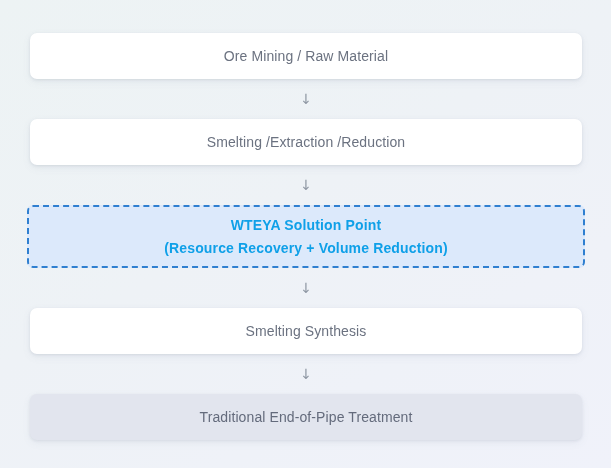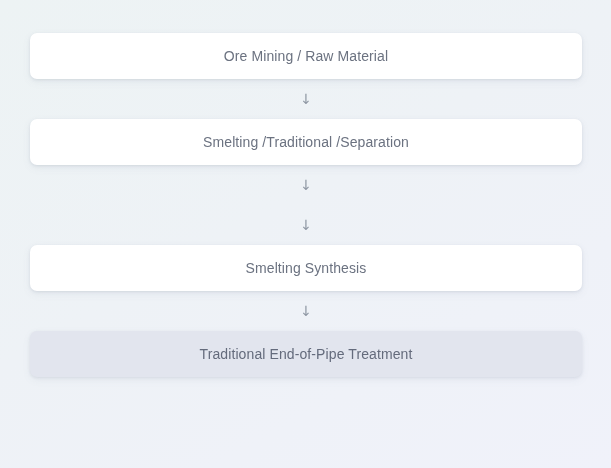--- a/index.html
+++ b/index.html
@@ -107,27 +107,31 @@
 
   <div class="node node-plain">
     <span class="node-label">Ore Mining / Raw Material</span>
   </div>
 
   <div class="connector">
     <span class="arrow-glyph">↓</span>
   </div>
 
   <div class="node node-plain">
-    <span class="node-label">Smelting /Traditional /Separation</span>
+    <span class="node-label">Smelting /Extraction /Reduction</span>
   </div>
 
   <div class="connector">
     <span class="arrow-glyph">↓</span>
   </div>
 
+  <div class="node node-highlight">
+    <span class="hl-line">WTEYA Solution Point</span>
+    <span class="hl-line">(Resource Recovery + Volume Reduction)</span>
+  </div>
 
   <div class="connector">
     <span class="arrow-glyph">↓</span>
   </div>
 
   <div class="node node-plain">
     <span class="node-label">Smelting Synthesis</span>
   </div>
 
   <div class="connector">

